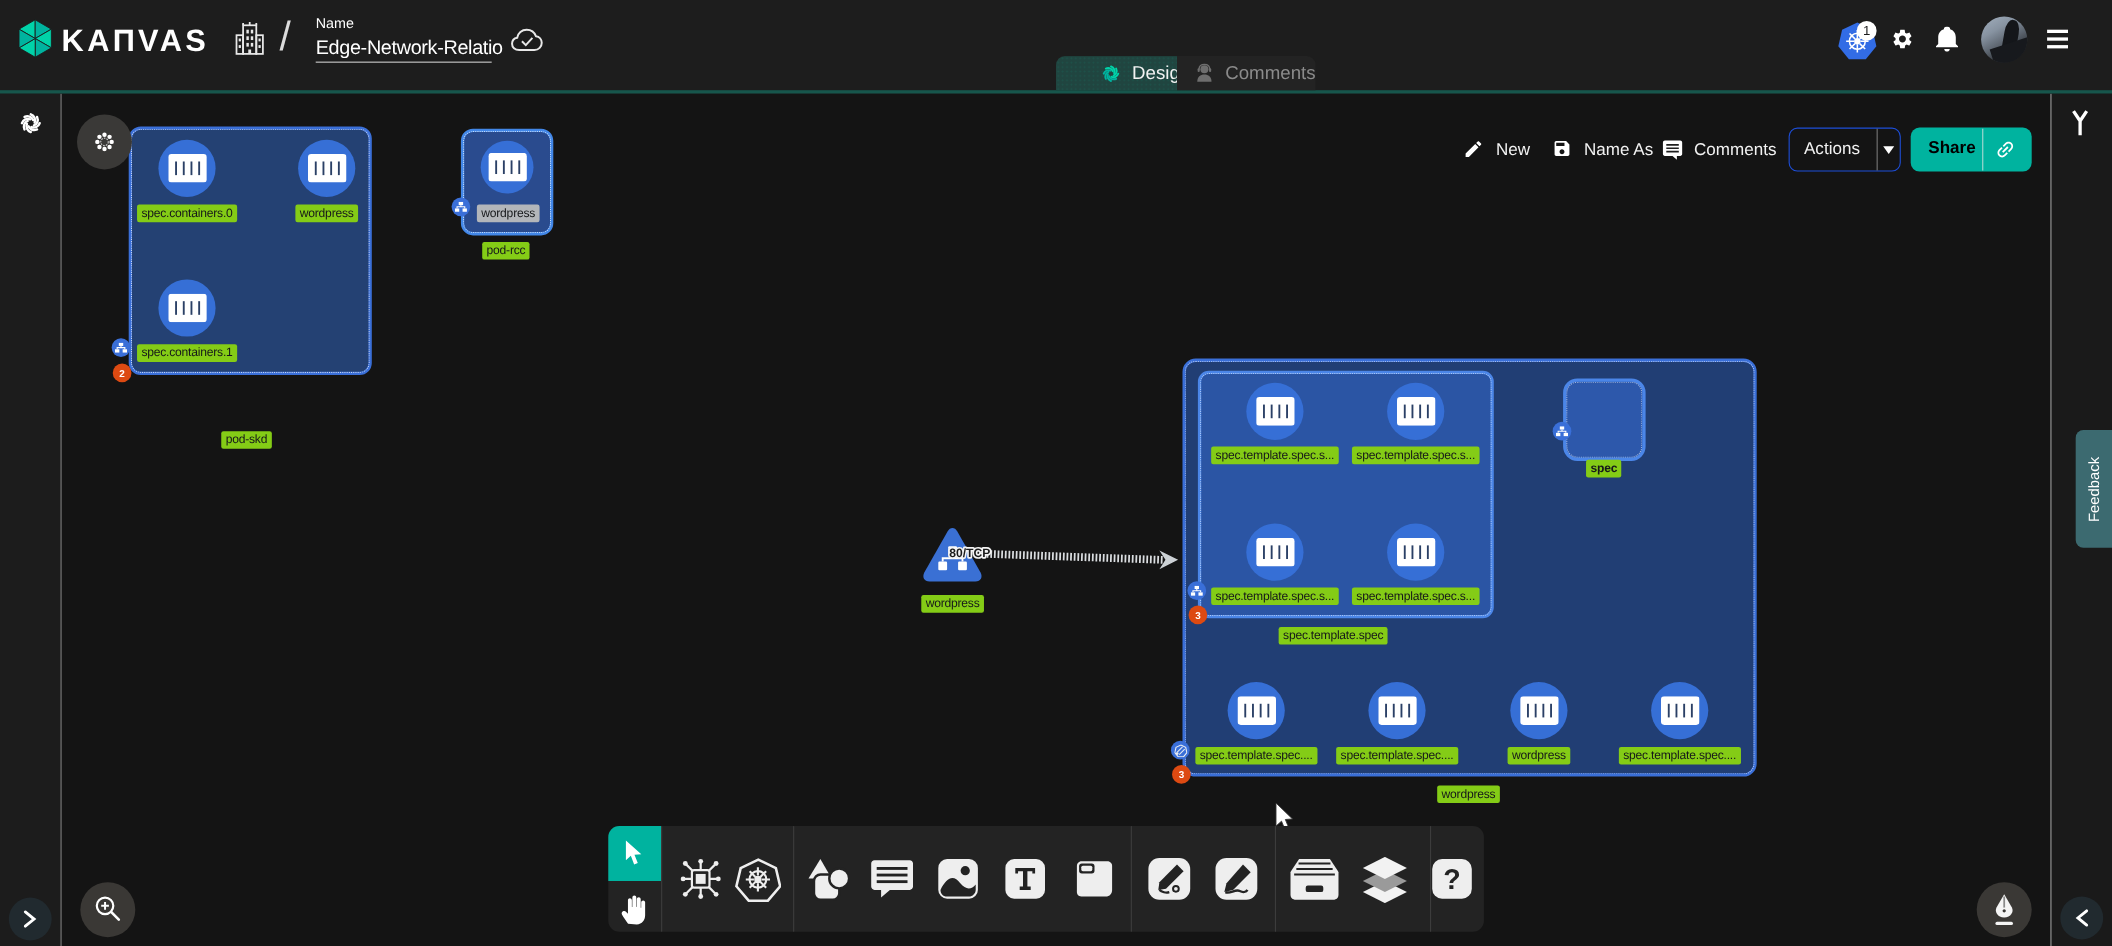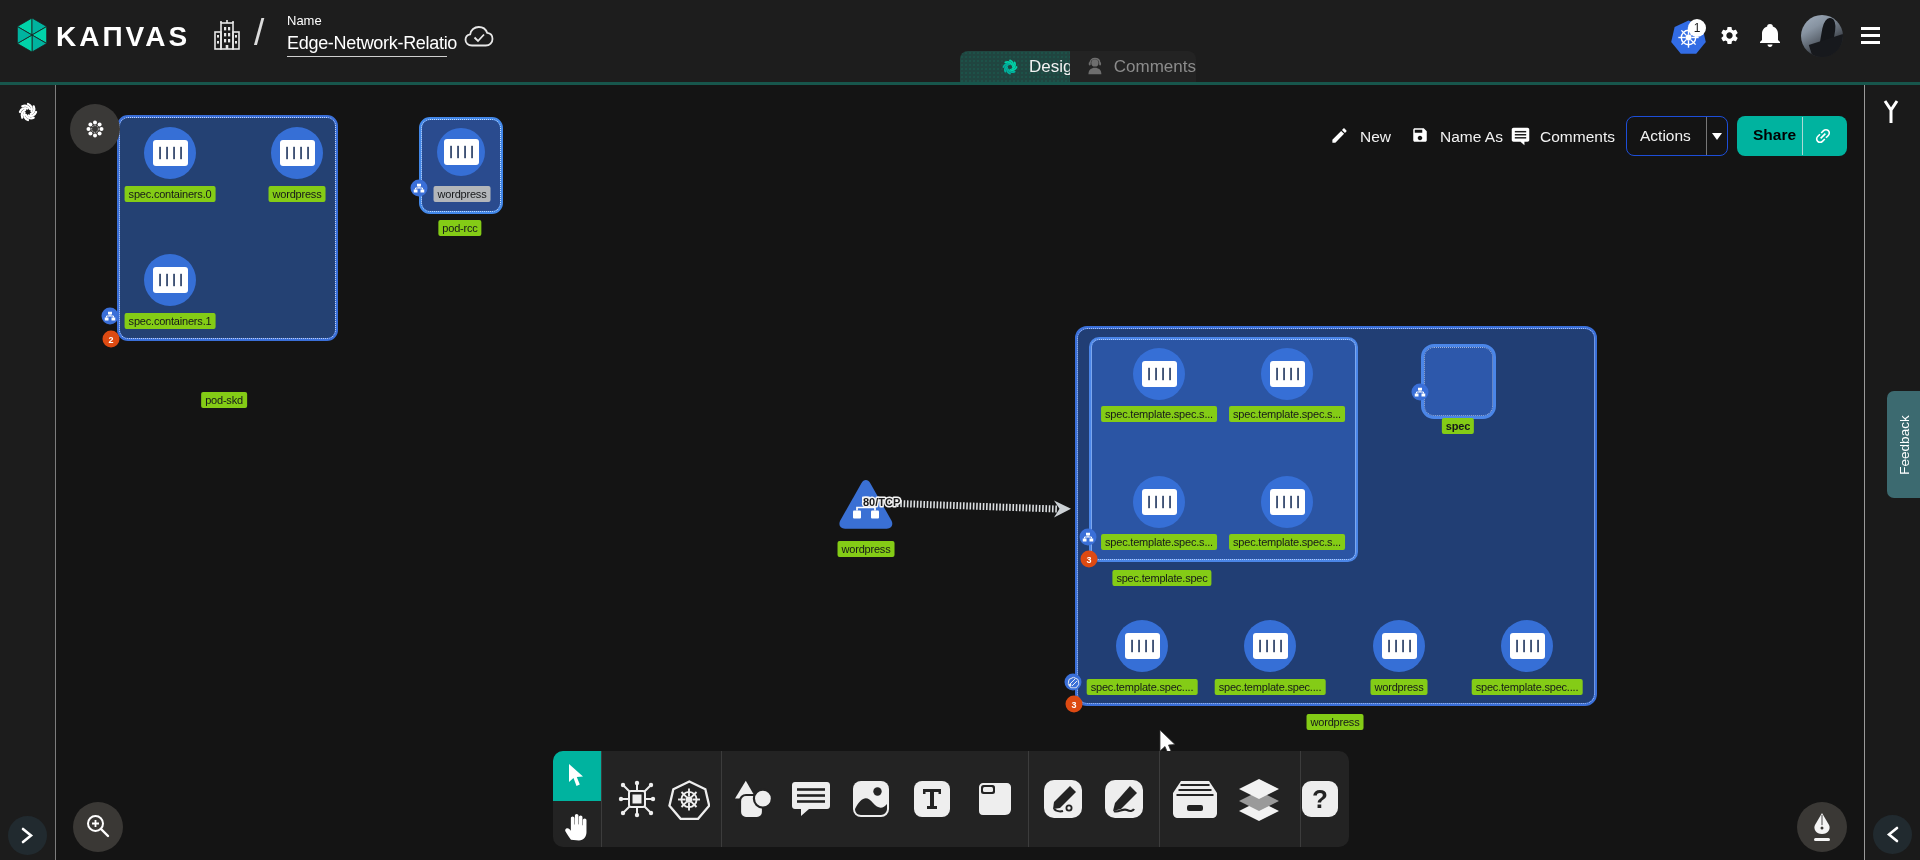--- a/index.html
+++ b/index.html
@@ -155,21 +155,21 @@
         <rect width="35" height="26" rx="3" fill="#fff"></rect>
         <g fill="#2b4066">
           <rect x="6.2" y="6.8" width="1.7" height="12.4"></rect>
           <rect x="13.2" y="6.8" width="1.7" height="12.4"></rect>
           <rect x="20.2" y="6.8" width="1.7" height="12.4"></rect>
           <rect x="27.2" y="6.8" width="1.7" height="12.4"></rect>
         </g>
       </svg>
     </div>
   <div class="abs lbl" style="left:1287px;top:534px;">spec.template.spec.s...</div>
-  <div class="abs lbl" style="left:1162px;top:570px;">spec.template.spec</div>
+  <div class="abs lbl" style="left:1212px;top:570px;">spec.template.spec</div>
   <div class="abs lbl" style="left:1458px;top:418px;font-weight:bold;">spec</div>
 
   <div class="abs node" style="left:1142px;top:646px;">
       <svg width="35" height="26" viewBox="0 0 35 26">
         <rect width="35" height="26" rx="3" fill="#fff"></rect>
         <g fill="#2b4066">
           <rect x="6.2" y="6.8" width="1.7" height="12.4"></rect>
           <rect x="13.2" y="6.8" width="1.7" height="12.4"></rect>
           <rect x="20.2" y="6.8" width="1.7" height="12.4"></rect>
           <rect x="27.2" y="6.8" width="1.7" height="12.4"></rect>

